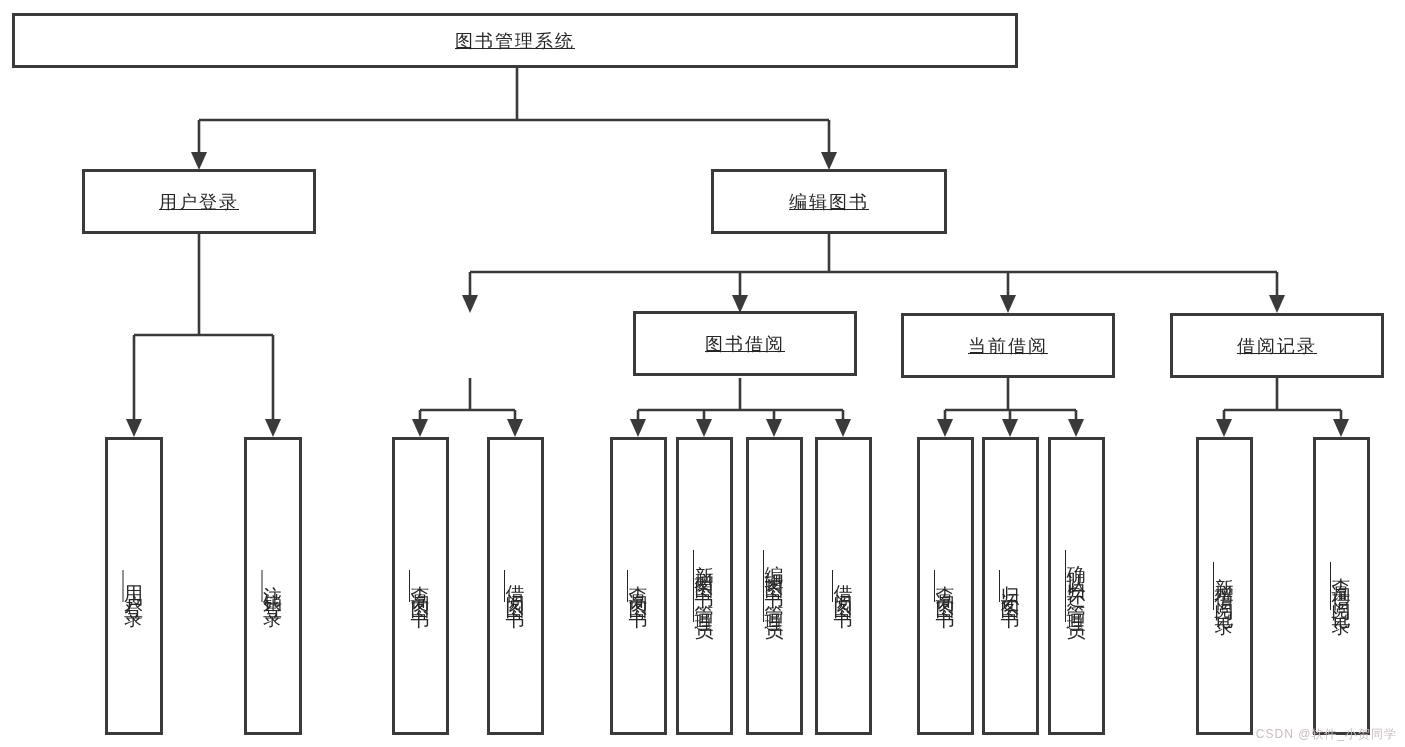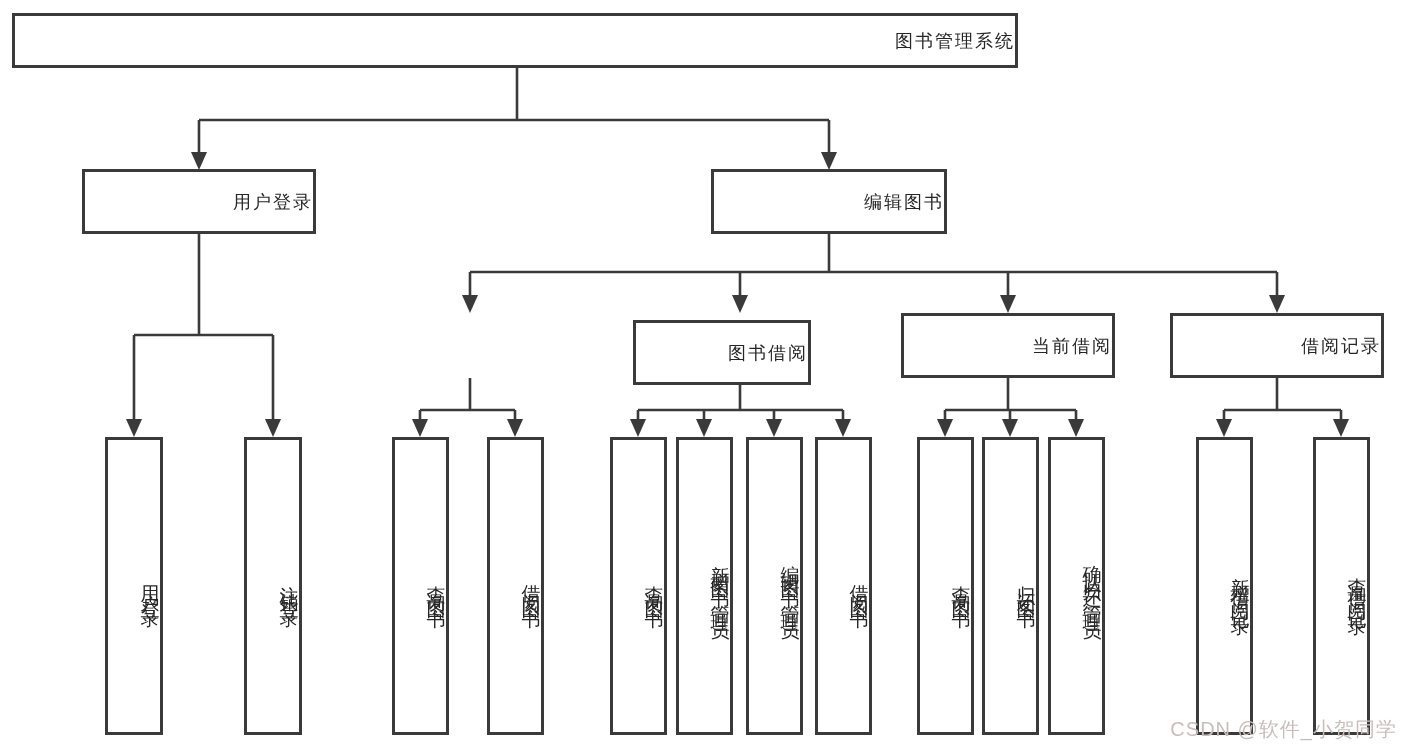--- a/index.html
+++ b/index.html
@@ -19,42 +19,43 @@
   .wires{
     position:absolute;left:0;top:0;width:1405px;height:747px;
   }
   .wires path.l{stroke:var(--line);stroke-width:2.6;fill:none;}
   .wires polygon.a{fill:var(--line);}
   .box{
     position:absolute;
     box-sizing:border-box;
     border:3px solid var(--line);
     background:var(--bg);
-    display:flex;align-items:center;justify-content:flex-end;
+    display:flex;align-items:center;justify-content:center;
     color:var(--text);
+    text-decoration:underline;
   }
   .hlabel{
     font-size:18px;
     letter-spacing:2px;
     white-space:nowrap;
   }
   .root .hlabel{font-size:18px;}
   .leaf{top:437px;height:298px;width:57px;}
   .vlabel{
     writing-mode:vertical-rl;
     text-orientation:mixed;
     font-size:19px;
     letter-spacing:8px;
     line-height:1;
     white-space:nowrap;
   }
   .watermark{
     position:absolute;
     right:8px;bottom:4px;
-    font-size:20px;
+    font-size:12px;
     color:var(--watermark);
     letter-spacing:1px;
     white-space:nowrap;
   }
 </style>
 </head>
 <body>
 
 <div class="canvas">
 
@@ -105,21 +106,21 @@
     <span class="hlabel">编辑图书</span>
   </div>
 
   <div class="box leaf" style="left:105px;width:58px">
     <span class="vlabel">用户登录</span>
   </div>
   <div class="box leaf" style="left:244px;width:58px">
     <span class="vlabel">注销登录</span>
   </div>
 
-  <div class="box" style="left:633px;top:320px;width:178px;height:65px">
+  <div class="box" style="left:633px;top:311px;width:224px;height:65px">
     <span class="hlabel">图书借阅</span>
   </div>
   <div class="box" style="left:901px;top:313px;width:214px;height:65px">
     <span class="hlabel">当前借阅</span>
   </div>
   <div class="box" style="left:1170px;top:313px;width:214px;height:65px">
     <span class="hlabel">借阅记录</span>
   </div>
 
   <div class="box leaf" style="left:392px">

